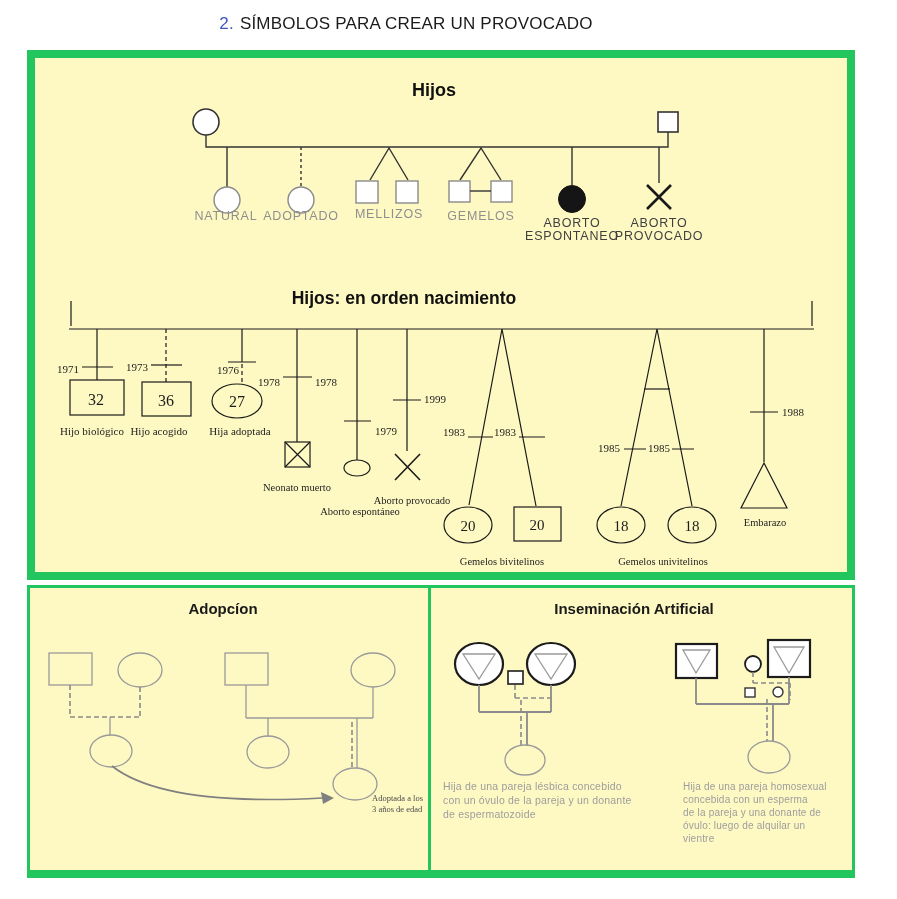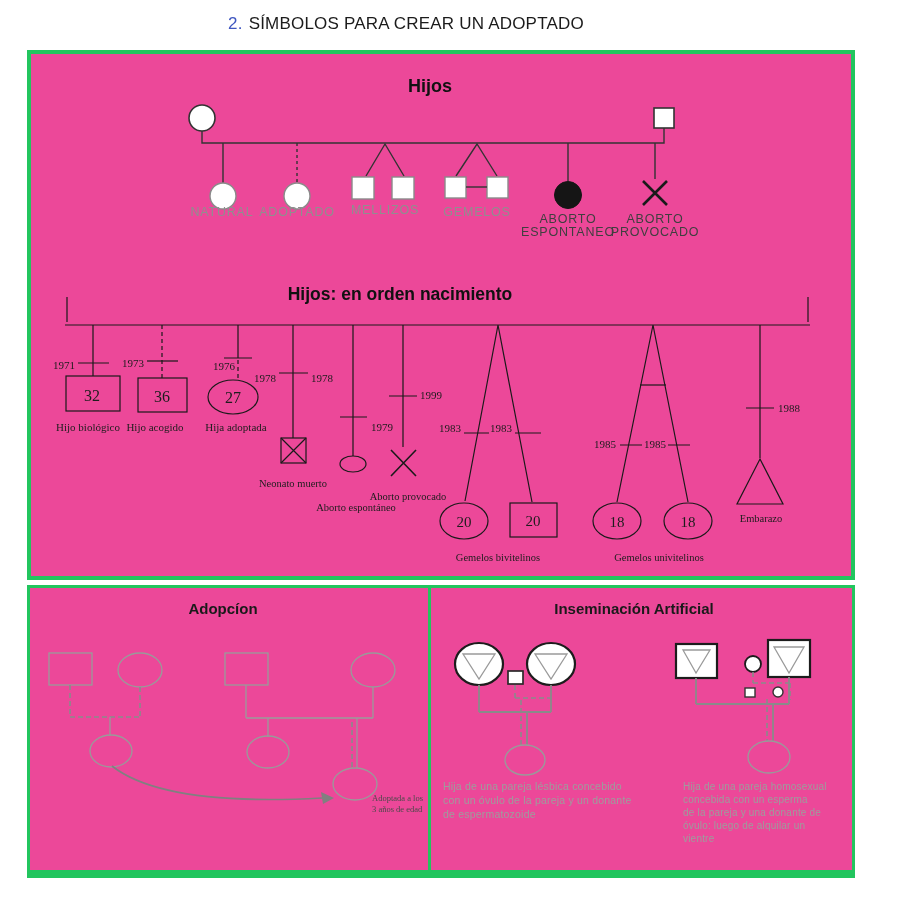--- a/index.html
+++ b/index.html
@@ -6,22 +6,22 @@
   body{
     width:897px;height:899px;position:relative;background:#ffffff;
     font-family:"Liberation Sans",sans-serif;overflow:hidden;
   }
   .header{
     position:absolute;left:0;top:14px;width:812px;text-align:center;
     font-size:17px;color:#1b1b1b;letter-spacing:.2px;
   }
   .header .num{color:#3e56c0;margin-right:6px;}
   .frame{
-    position:absolute;box-sizing:border-box;background:#ec4899;
-    border:4px solid #22c55e;
+    position:absolute;box-sizing:border-box;background:#fef9c3;
+    border:8px solid #22c55e;
   }
   #box-main{left:27px;top:50px;width:828px;height:530px;}
   #box-adop{left:27px;top:585px;width:404px;height:293px;border-width:3px 3px 8px 3px;}
   #box-insem{left:431px;top:585px;width:424px;height:293px;border-width:3px 3px 8px 0;padding-left:40px;}
   .frame svg{position:absolute;left:0;top:0;display:block;}
   
   text{fill:#222;}
   .sec-title{font-family:"Liberation Sans",sans-serif;font-weight:bold;font-size:18px;fill:#111;}
   .sec-title2{font-family:"Liberation Sans",sans-serif;font-weight:bold;font-size:17.5px;fill:#111;}
   .box-title{font-family:"Liberation Sans",sans-serif;font-weight:600;font-size:15px;fill:#1a1a1a;}
@@ -43,21 +43,21 @@
   .child{stroke:#8a8a8a;stroke-width:1.4;fill:#fff;}
   .gray{stroke:#9a9a9a;stroke-width:1.3;fill:none;}
   .grayln{stroke:#8a8a8a;stroke-width:1.8;fill:none;}
   .grayd{stroke:#8a8a8a;stroke-width:1.6;fill:none;stroke-dasharray:5 3;}
   .thick{stroke:#1c1c1c;stroke-width:2.2;fill:#fff;}
 </style>
 </head>
 <body>
 
 <div class="header">
-  <span class="num">2.</span><span>SÍMBOLOS PARA CREAR UN ADOPTADO</span>
+  <span class="num">2.</span><span>SÍMBOLOS PARA CREAR UN PROVOCADO</span>
 </div>
 
 <div id="box-main" class="frame">
   <svg width="820" height="522" viewBox="31 54 820 522">
 
     <g>
       <text class="sec-title" x="430" y="92" text-anchor="middle">Hijos</text>
 
       <circle class="shape" cx="202" cy="118" r="13"></circle>
       <path class="ln14" d="M202,131 V143 H664 V128"></path>

